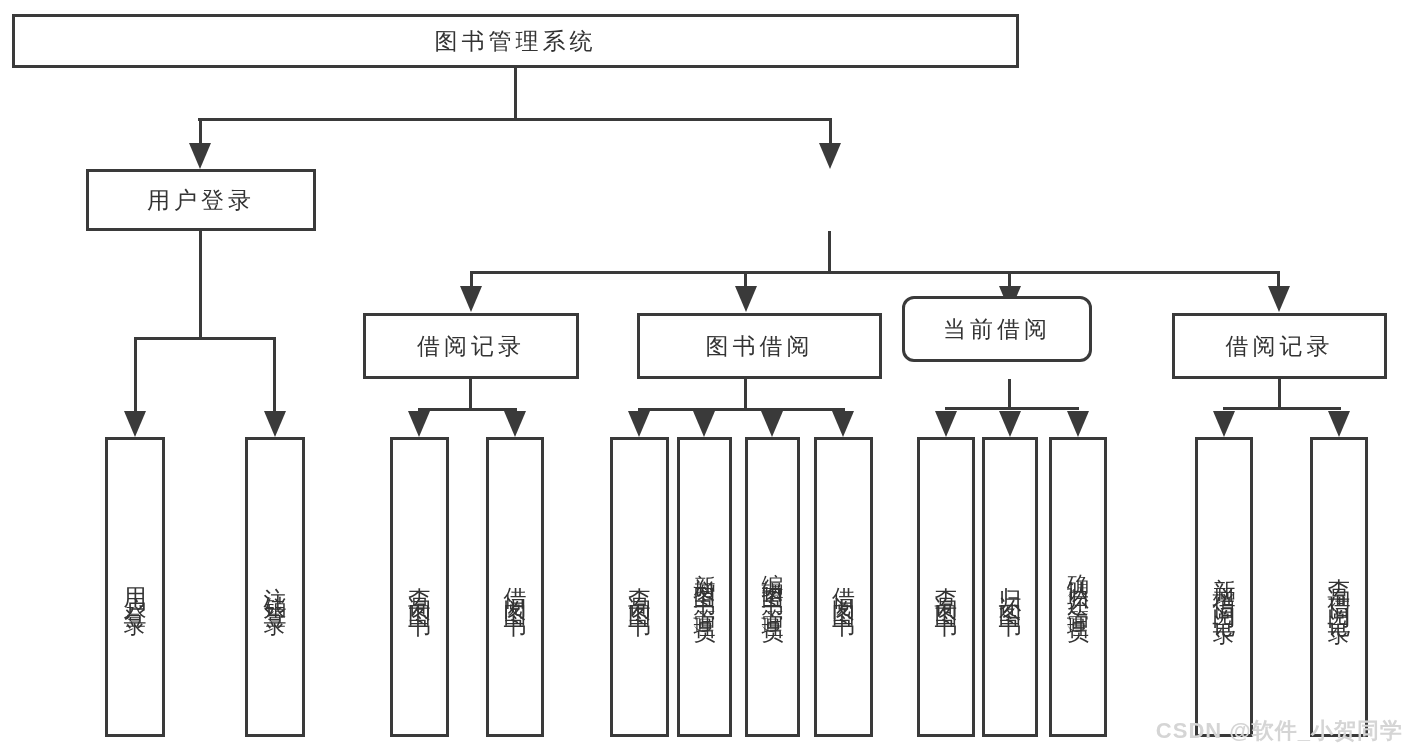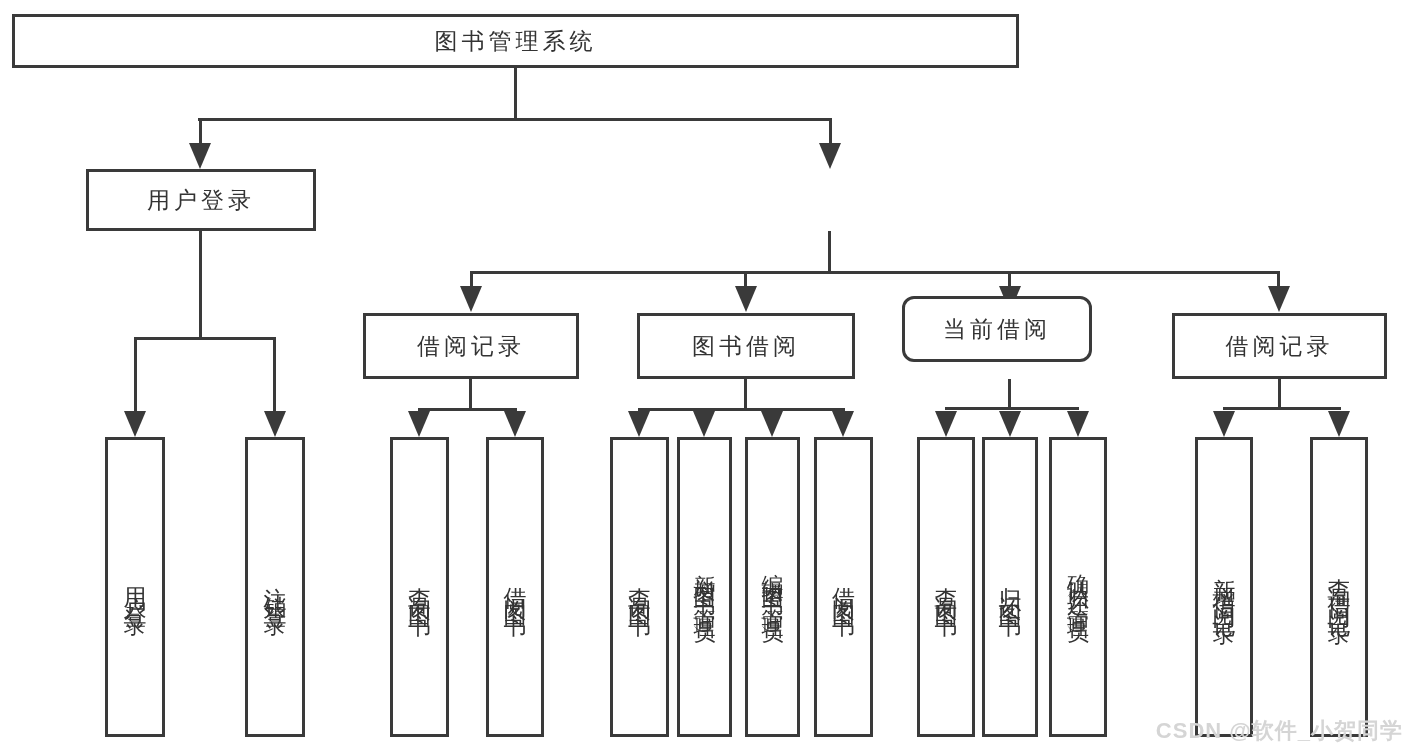--- a/index.html
+++ b/index.html
@@ -102,21 +102,21 @@
   <div class="vline" style="left:470px; top:271px; height:18px;"></div>
   <div class="arr" style="left:460px; top:286px;"></div>
   <div class="vline" style="left:744px; top:271px; height:18px;"></div>
   <div class="arr" style="left:735px; top:286px;"></div>
   <div class="vline" style="left:1008px; top:271px; height:18px;"></div>
   <div class="arr" style="left:999px; top:286px;"></div>
   <div class="vline" style="left:1277px; top:271px; height:18px;"></div>
   <div class="arr" style="left:1268px; top:286px;"></div>
 
   <div class="box" style="left:363px; top:313px; width:216px; height:66px;">借阅记录</div>
-  <div class="box" style="left:637px; top:313px; width:218px; height:66px;">图书借阅</div>
+  <div class="box" style="left:637px; top:313px; width:245px; height:66px;">图书借阅</div>
   <div class="box" style="left:902px; top:296px; width:190px; height:66px;border-radius:12px;">当前借阅</div>
   <div class="box" style="left:1172px; top:313px; width:215px; height:66px;">借阅记录</div>
 
   <div class="vline" style="left:469px; top:379px; height:32px;"></div>
   <div class="hline" style="left:418px; top:408px; width:99px;"></div>
   <div class="arr" style="left:408px; top:411px;"></div>
   <div class="arr" style="left:504px; top:411px;"></div>
 
   <div class="vline" style="left:744px; top:379px; height:32px;"></div>
   <div class="hline" style="left:638px; top:408px; width:207px;"></div>

